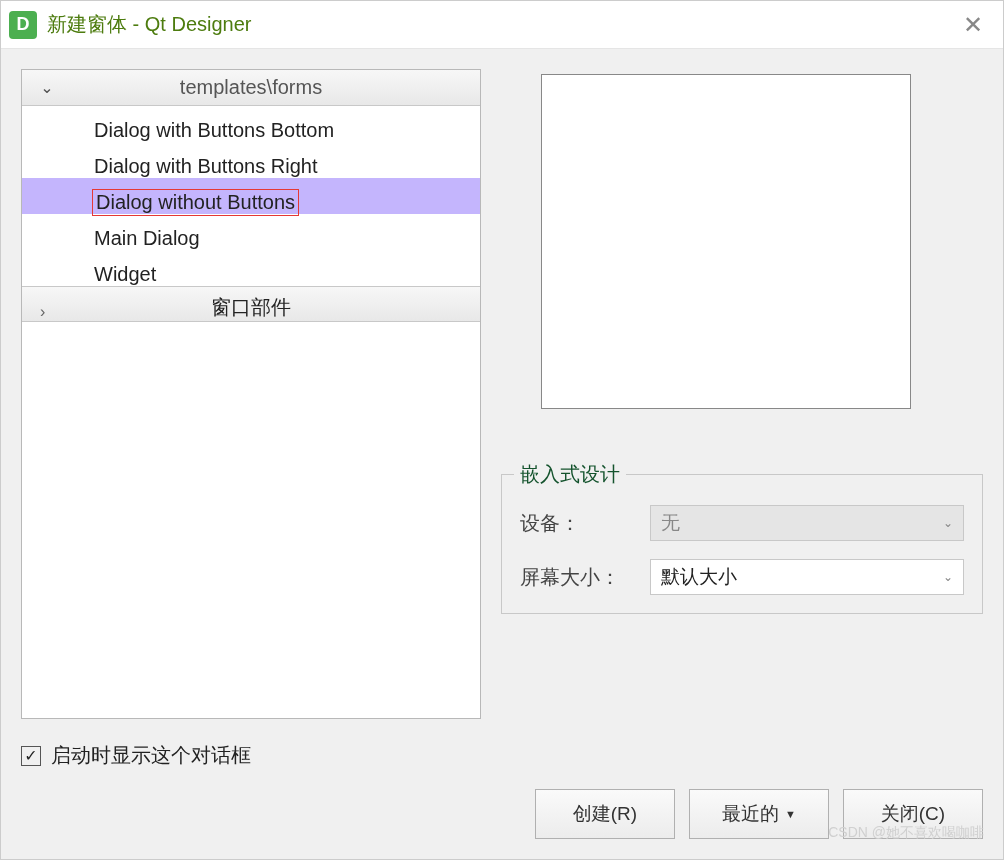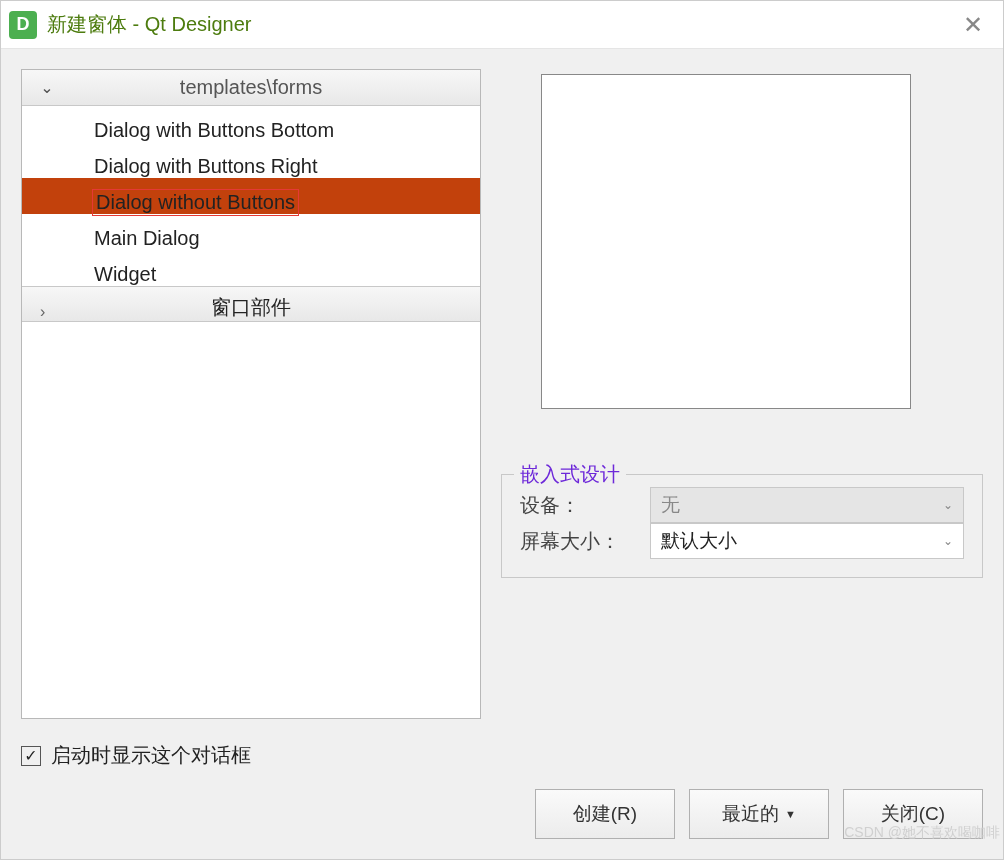--- a/index.html
+++ b/index.html
@@ -87,21 +87,21 @@
       height: 36px;
       display: flex;
       align-items: flex-end;
       padding-left: 72px;
       font-size: 20px;
       color: #222;
       cursor: pointer;
       position: relative;
     }
     .tree-item.selected {
-      background: #c2410c;
+      background: #c4b5fd;
     }
     .tree-item.highlighted .item-text {
       outline: 1px solid #e53935;
       outline-offset: 1px;
       padding: 0 2px;
     }
     .tree-section-collapsed {
       background: linear-gradient(to bottom, #f7f7f7, #e8e8e8);
       border-top: 1px solid #c8c8c8;
       border-bottom: 1px solid #c8c8c8;
@@ -136,25 +136,26 @@
       position: relative;
       margin-top: 10px;
     }
     .embed-group .group-title {
       position: absolute;
       top: -14px;
       left: 12px;
       background: #f0f0f0;
       padding: 0 6px;
       font-size: 20px;
-      color: #6d28d9;
+      color: #14532d;
     }
     .form-row {
       display: flex;
       align-items: center;
+      margin-top: 18px;
       gap: 10px;
       justify-content: center;
     }
     .form-row label {
       width: 120px;
       font-size: 20px;
       color: #444;
     }
     .form-row .combo {
       flex: 1;
@@ -218,21 +219,21 @@
       justify-content: center;
       gap: 6px;
       padding: 0 16px;
     }
     .btn .dd-arrow {
       font-size: 11px;
       color: #333;
     }
     .watermark {
       position: absolute;
-      right: 4px;
+      right: 20px;
       bottom: 18px;
       font-size: 14px;
       color: #d0d0d0;
       pointer-events: none;
     }
   </style>
 </head>
 <body>
 
 <div class="window">

